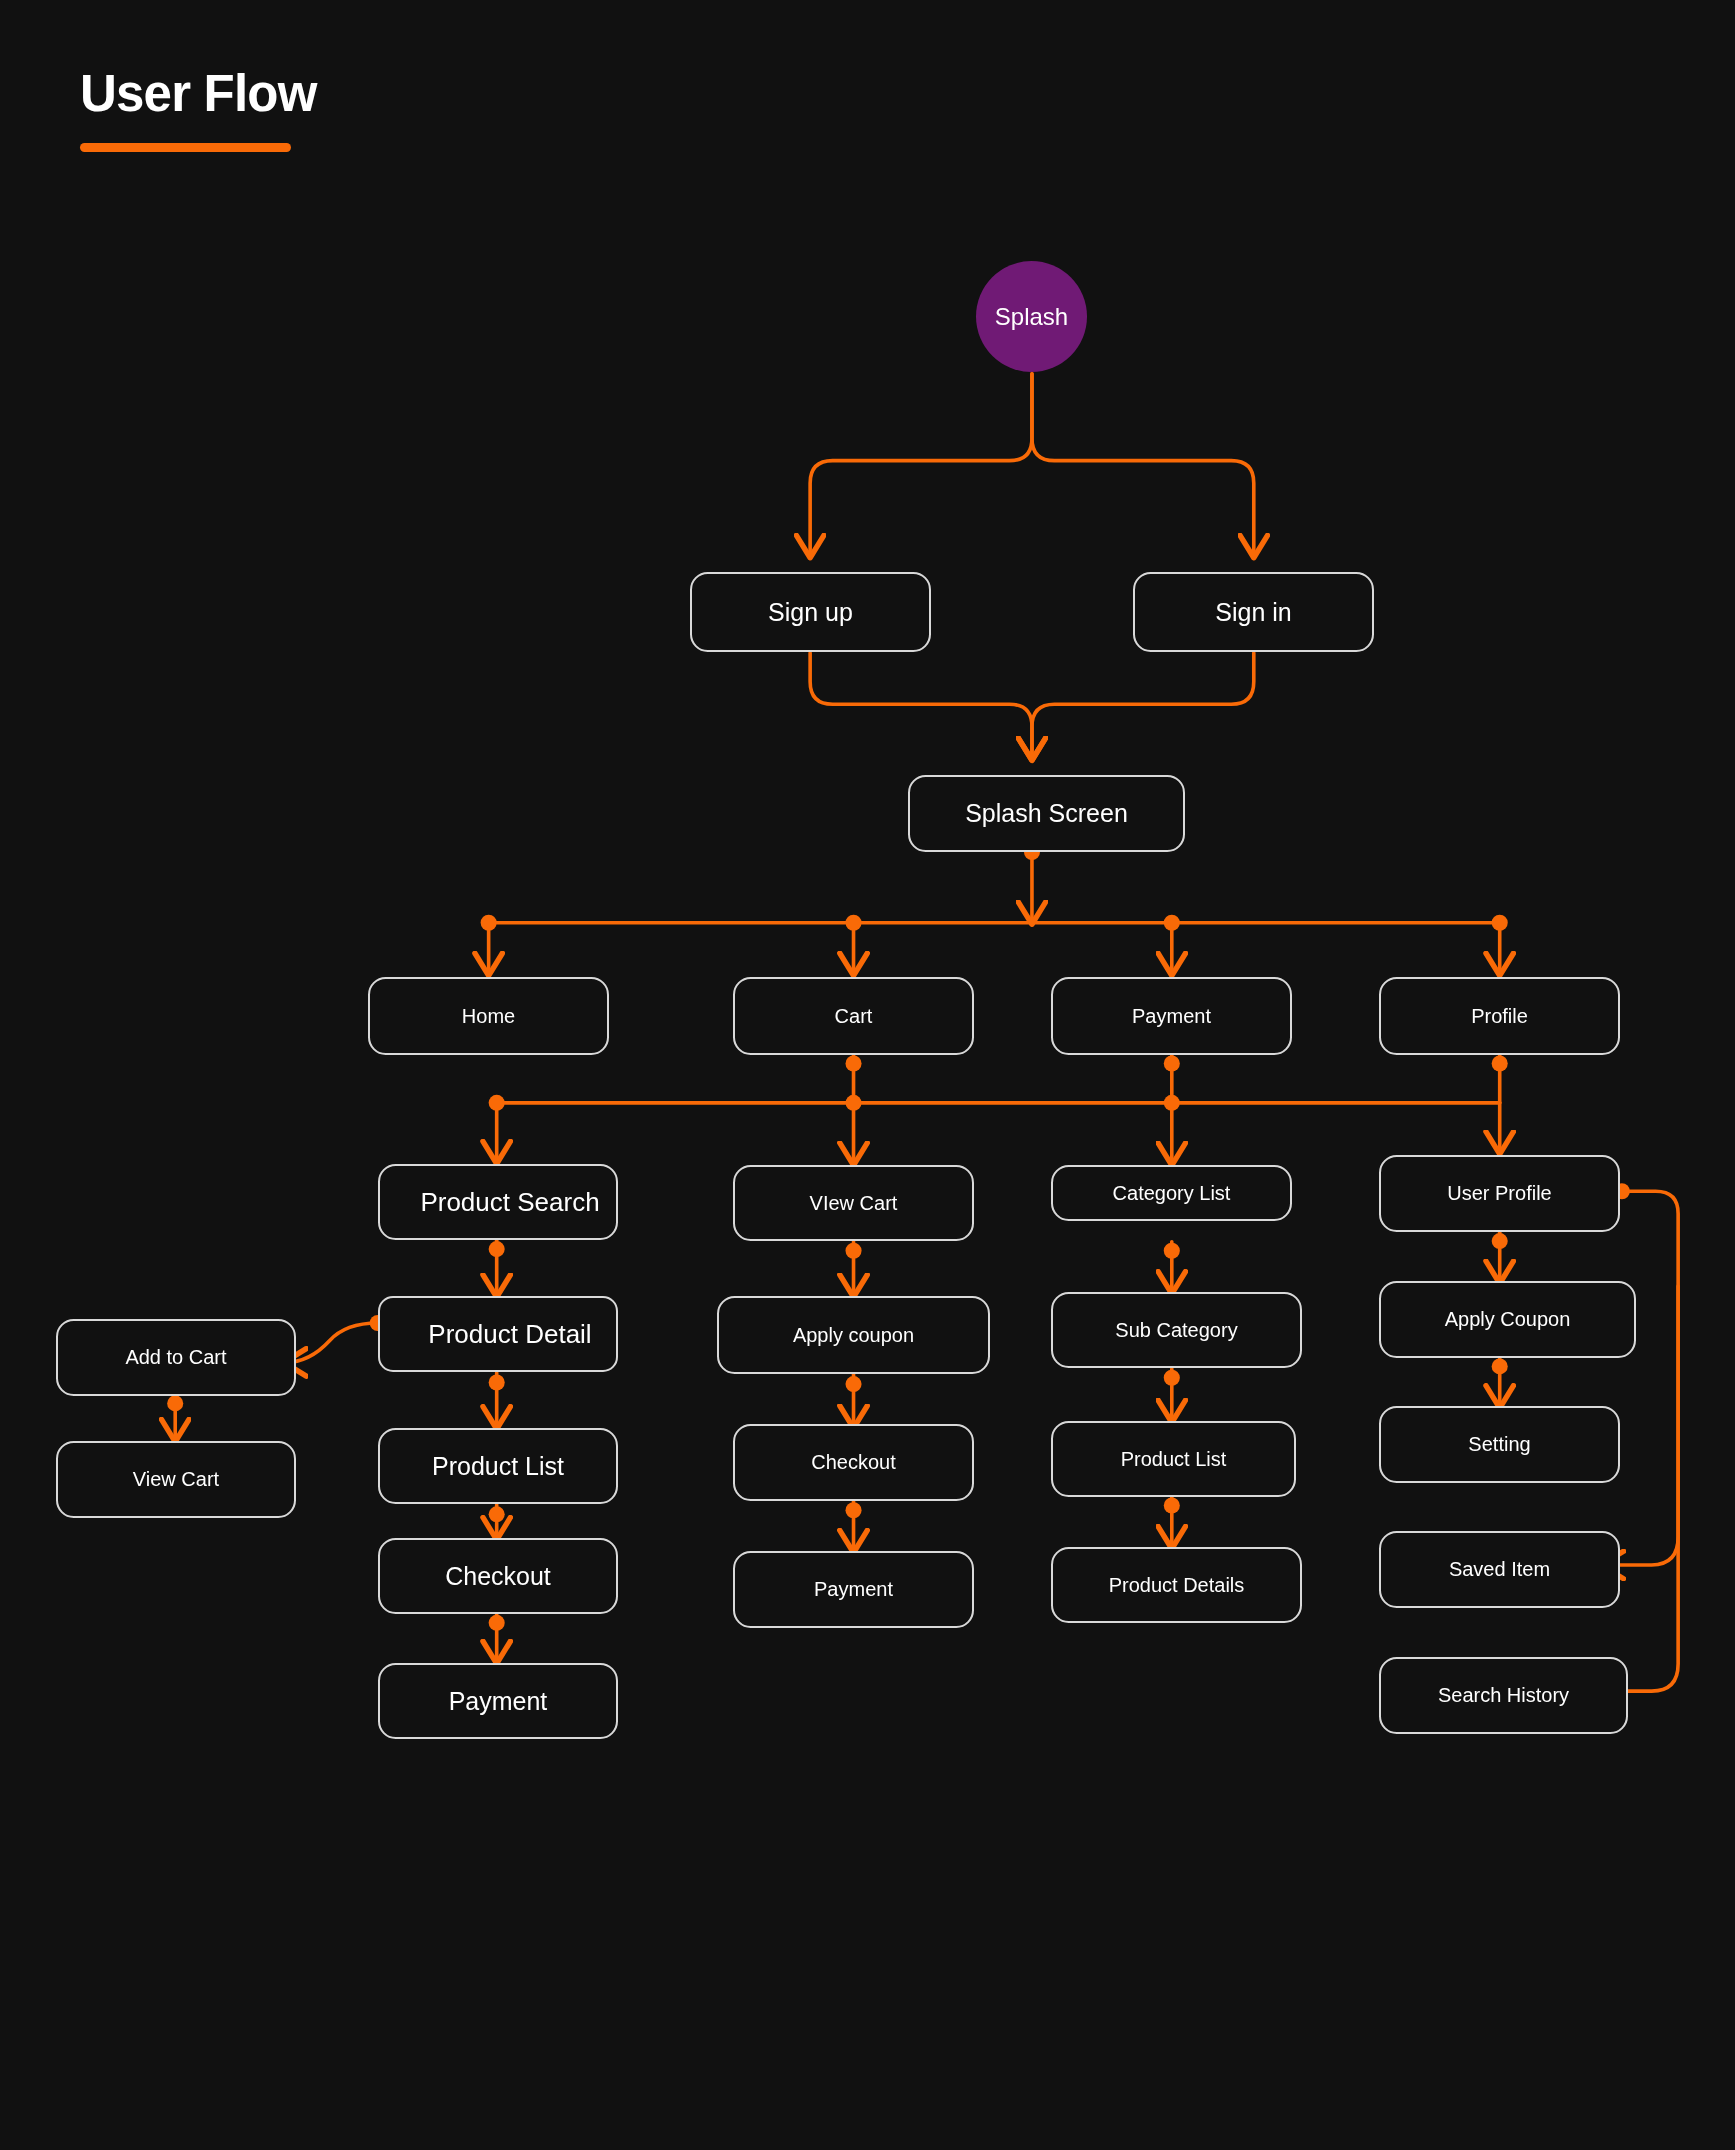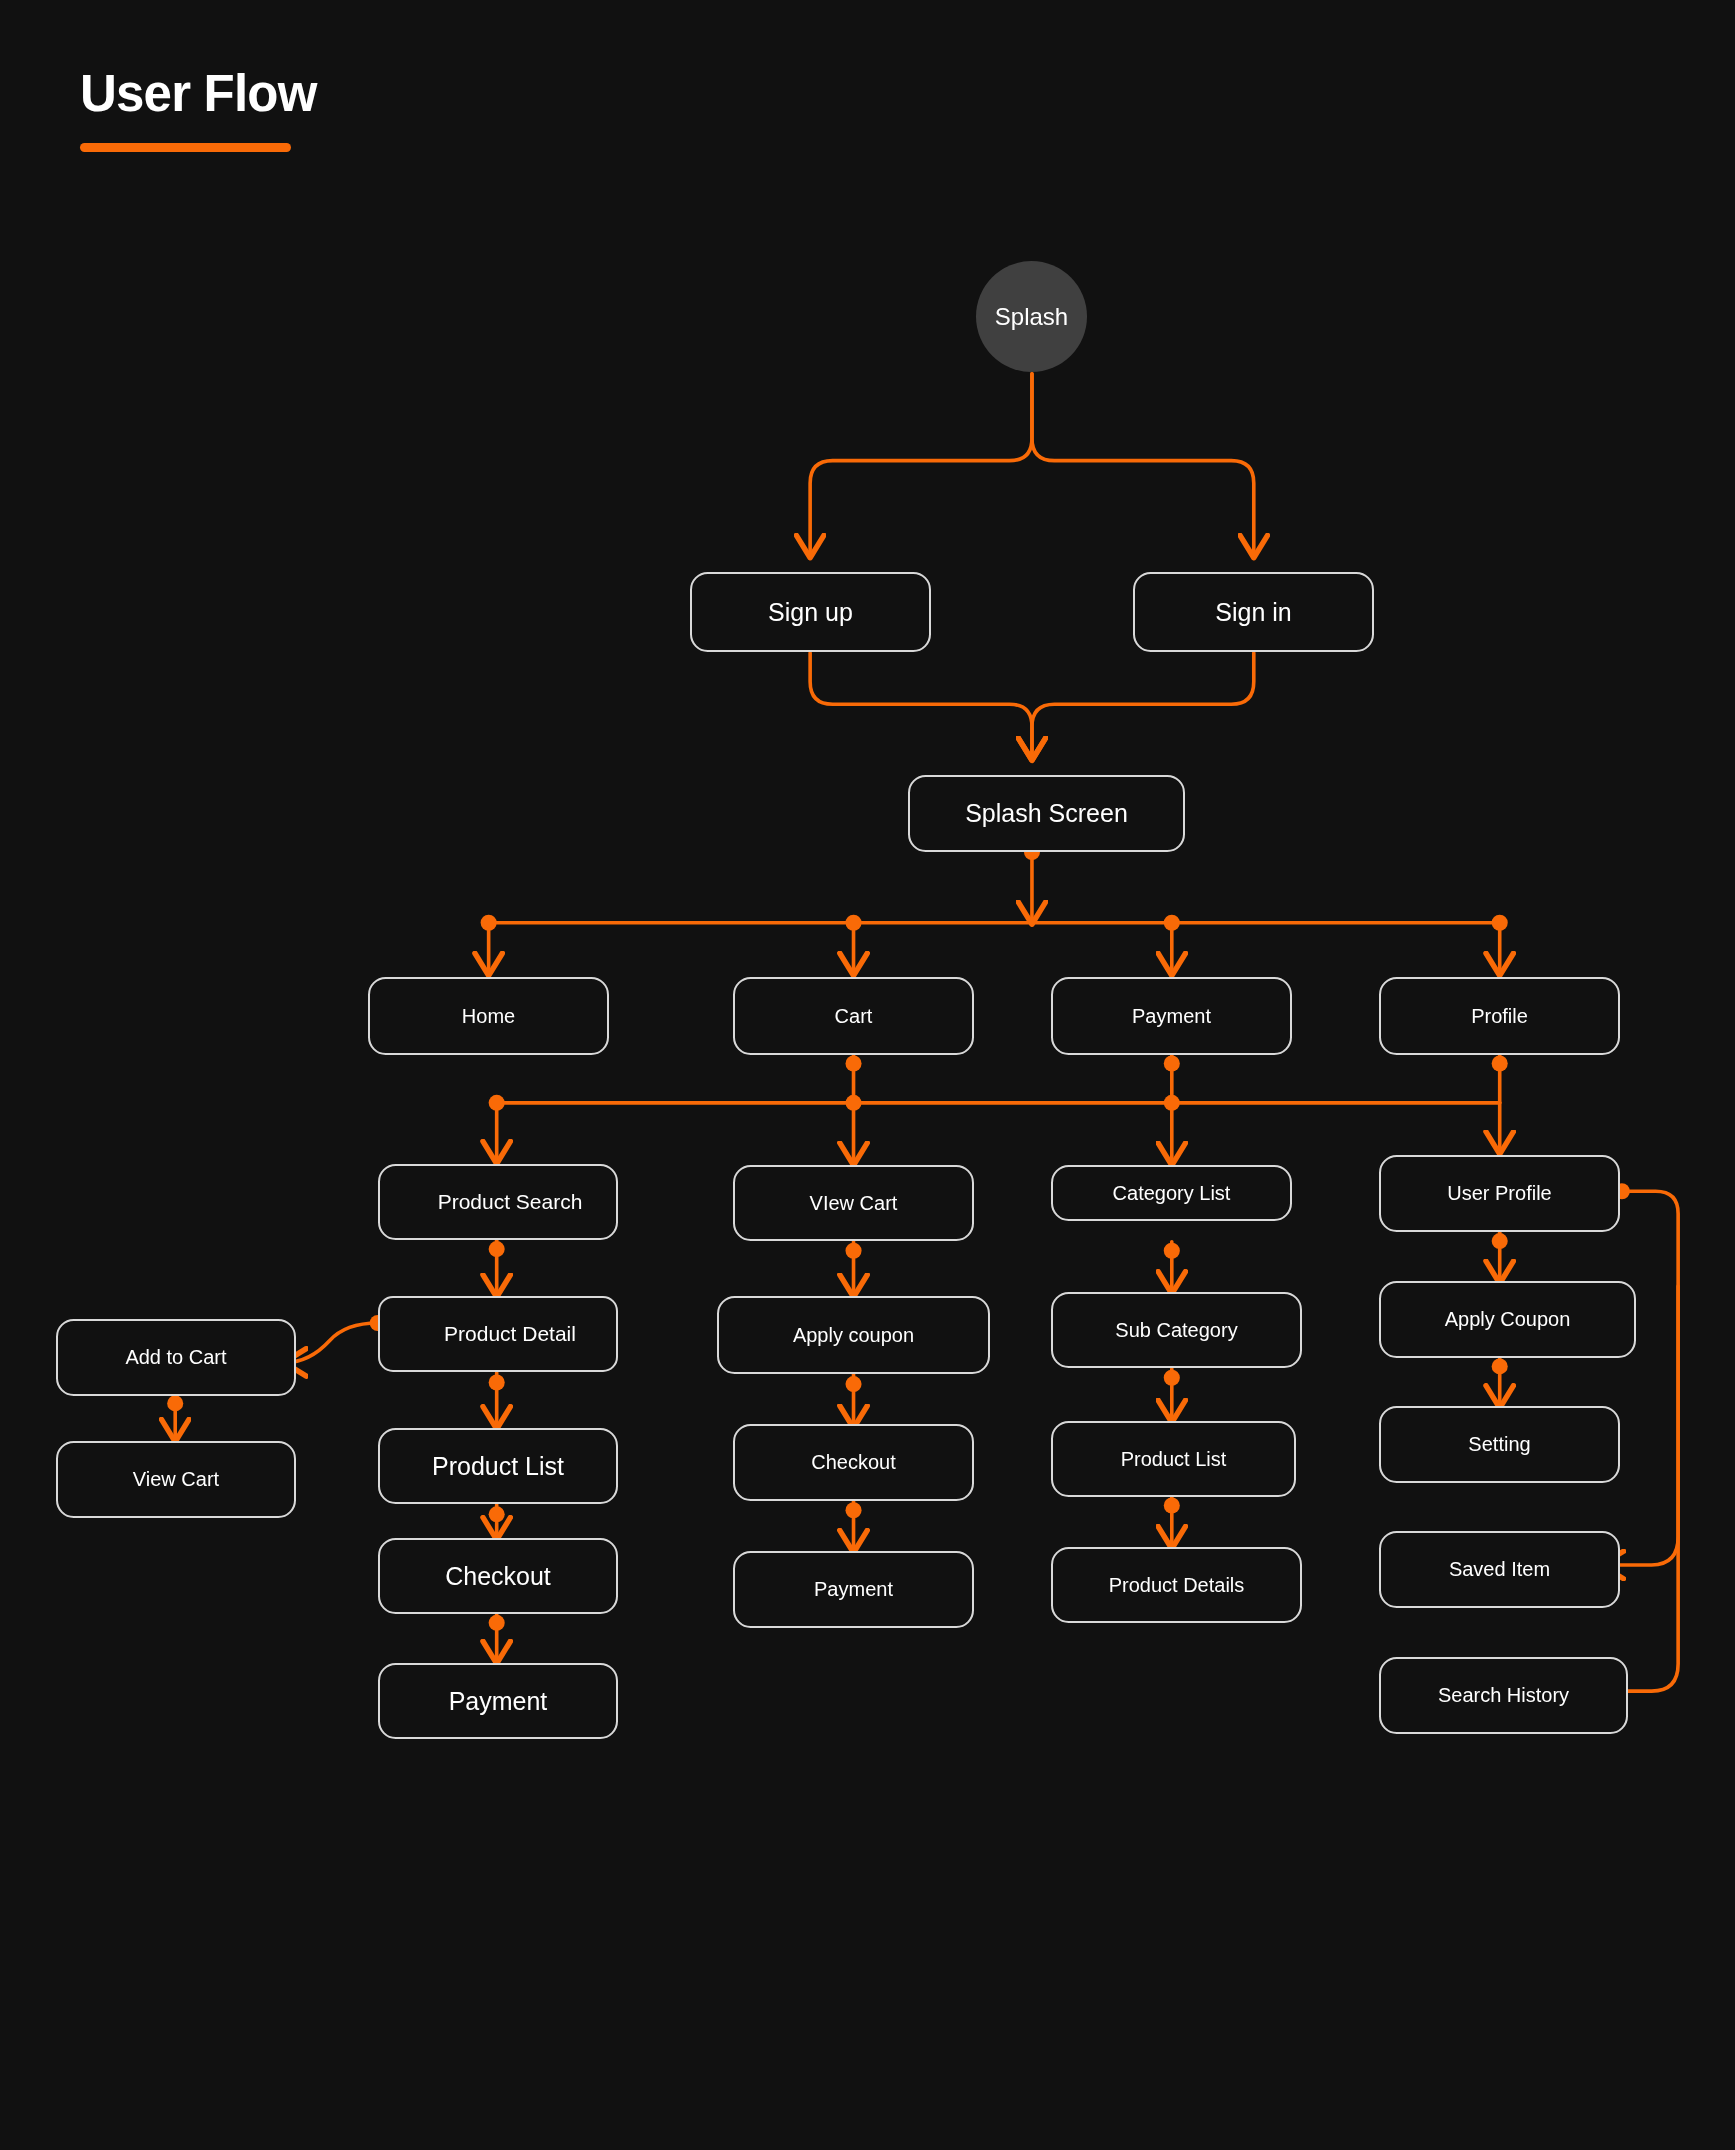--- a/index.html
+++ b/index.html
@@ -32,28 +32,28 @@
     border:2px solid #d9d9d9;
     border-radius:17.7px;
     background:#111111;
     color:#ffffff;
     display:flex;align-items:center;justify-content:center;
     text-align:center;
     white-space:nowrap;
     font-weight:400;
     z-index:3;
   }
-  .node.sm{font-size:21px;padding-left:24px;}
+  .node.sm{font-size:26px;padding-left:24px;}
   .node.md{font-size:25px;}
   .node.lg{font-size:20px;}
 
   .circle-node{
     position:absolute;
     border-radius:50%;
-    background:#404040;
+    background:#701a75;
     color:#ffffff;
     display:flex;align-items:center;justify-content:center;
     font-size:24px;
     z-index:3;
   }
 </style>
 </head>
 <body>
 
 <div id="stage">

